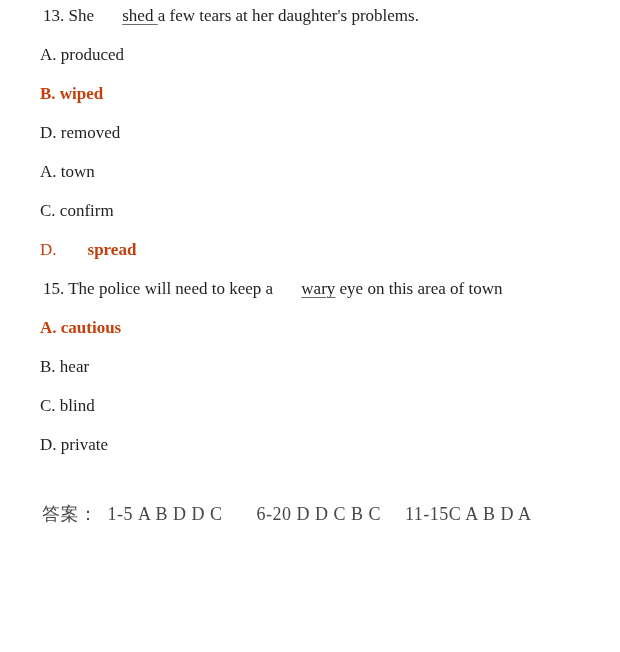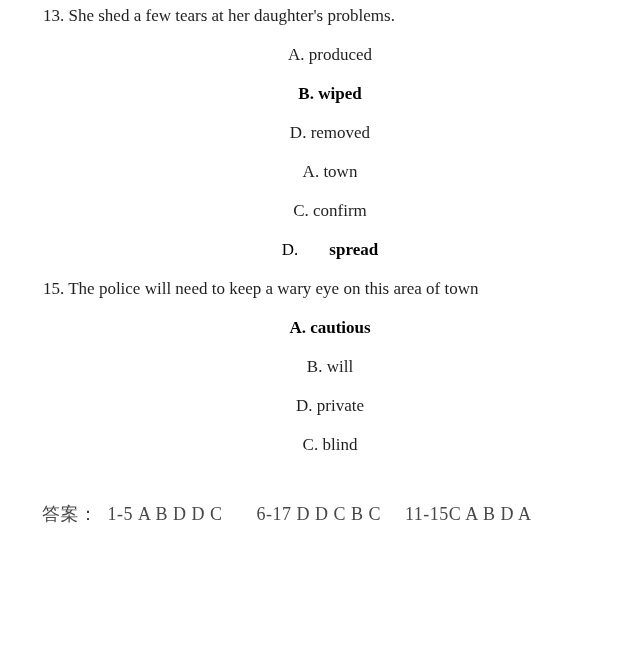--- a/index.html
+++ b/index.html
@@ -18,28 +18,30 @@
     font-size: 17px;
     color: #1f1f1f;
     box-sizing: border-box;
   }
   .line {
     margin: 0;
     line-height: 39px;
     white-space: pre-wrap;
   }
   .q   { padding-left: 43px; }
-  .opt { padding-left: 40px; text-align: center; }
+  .opt { padding-left: 40px; }
   .u {
+    text-decoration: underline;
     text-decoration-thickness: 1px;
     text-underline-offset: 3px;
     text-decoration-color: #6b6b6b;
+    margin-left: 24px;
   }
   .correct {
-    color: #000000;
+    color: #c2410c;
     font-weight: bold;
   }
   .label-plain { font-weight: normal; }
   .wide-gap    { margin-left: 31px; }
   .answers {
     padding-left: 42px;
     margin-top: 36px;
     line-height: 28px;
     font-size: 18px;
     color: #474747;
@@ -57,19 +59,19 @@
   <p class="line opt"><span>A. </span><span>produced</span></p>
   <p class="line opt correct"><span>B. </span><span>wiped</span></p>
   <p class="line opt"><span>D. </span><span>removed</span></p>
 
   <p class="line opt"><span>A. </span><span>town</span></p>
   <p class="line opt"><span>C. </span><span>confirm</span></p>
   <p class="line opt correct"><span class="label-plain">D.</span><span class="wide-gap">spread</span></p>
 
   <p class="line q"><span>15. </span><span>The police will need to keep a </span><span class="u">wary</span><span> eye on this area of town</span></p>
   <p class="line opt correct"><span>A. </span><span>cautious</span></p>
-  <p class="line opt"><span>B. </span><span>will</span></p>
+  <p class="line opt"><span>B. </span><span>hear</span></p>
+  <p class="line opt"><span>C. </span><span>blind</span></p>
   <p class="line opt"><span>D. </span><span>private</span></p>
-  <p class="line opt"><span>C. </span><span>blind</span></p>
 
-  <p class="line answers"><span>答案：</span><span class="ans-group">1-5 A B D D C</span><span class="ans-group">6-17 D D C B C</span><span>11-15C A B D A</span></p>
+  <p class="line answers"><span>答案：</span><span class="ans-group">1-5 A B D D C</span><span class="ans-group">6-20 D D C B C</span><span>11-15C A B D A</span></p>
 
 </div>
 
 </body></html>

